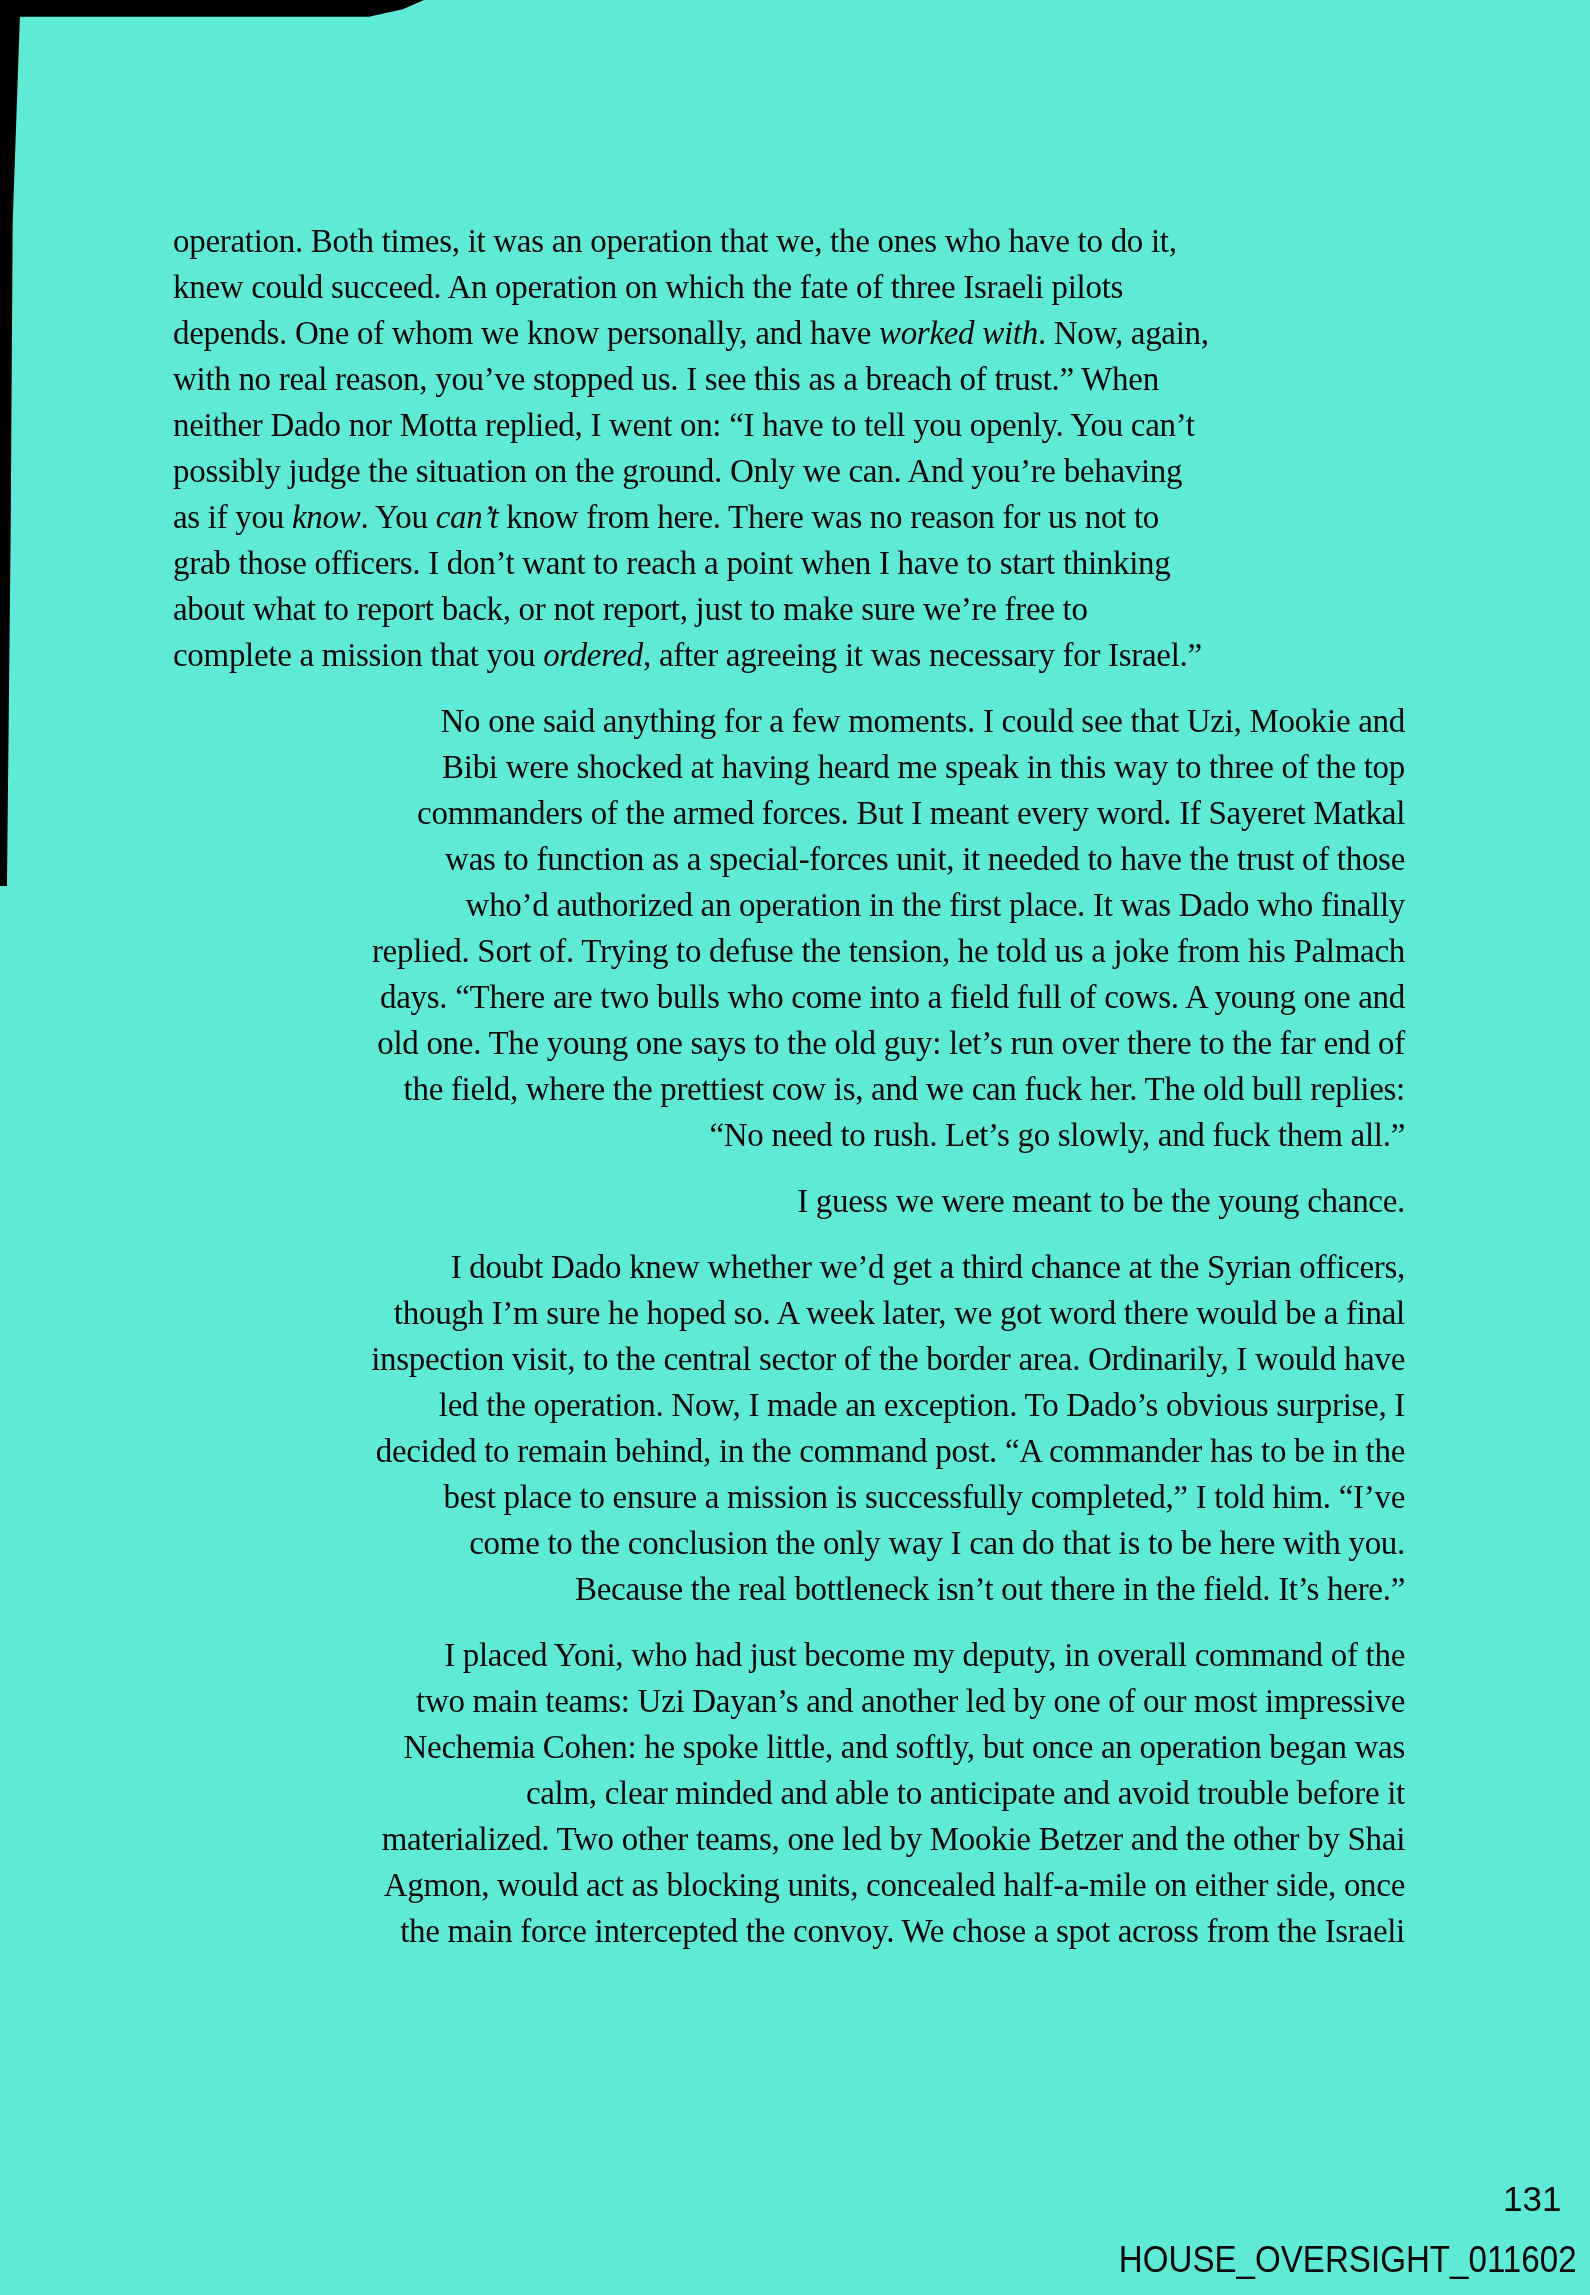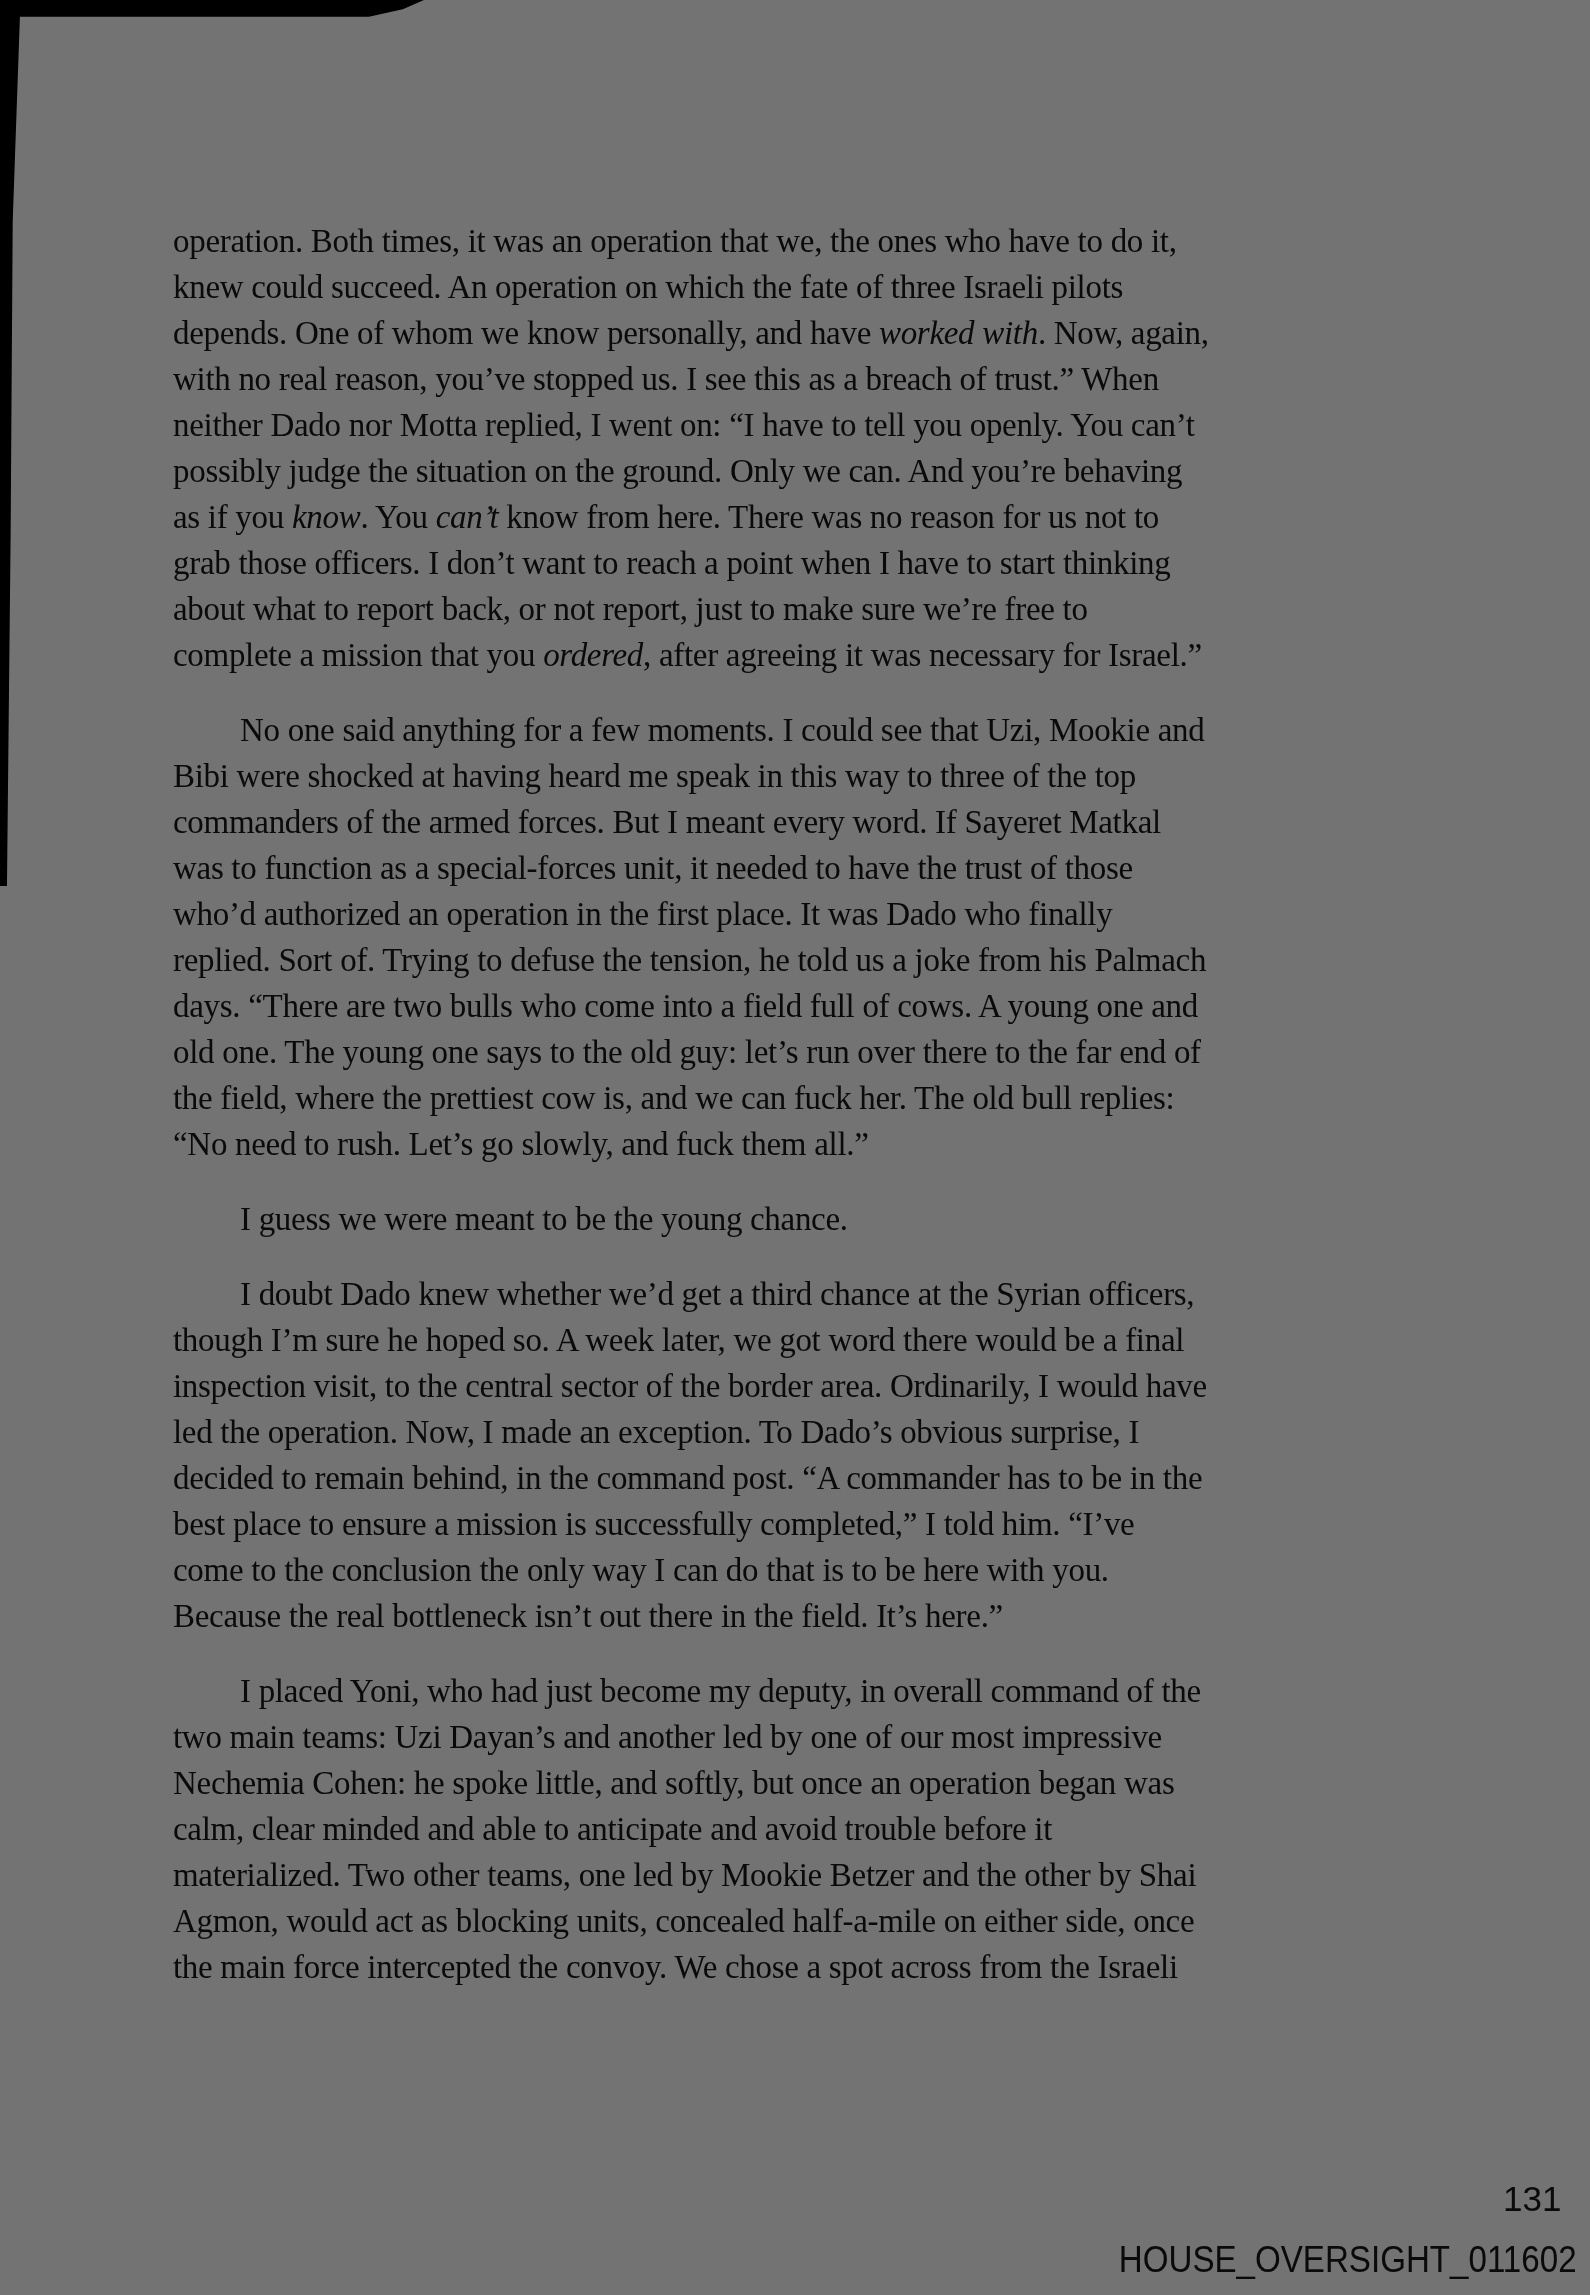--- a/index.html
+++ b/index.html
@@ -1,20 +1,20 @@
 <!DOCTYPE html>
 <html style="font-size:10.3px"><head>
 <meta charset="utf-8">
 <style>
   html, body { margin: 0; padding: 0; background: #888; }
   .page {
     position: relative;
     width: 1591px;
     height: 2295px;
-    background: #737373;
+    background: #5eead4;
     overflow: hidden;
     font-family: "Liberation Serif", serif;
     color: #0a0a0a;
   }
 
   
   .scan-edge-top {
     position: absolute;
     left: 0; top: 0;
     width: 424px; height: 16.7px;
@@ -33,21 +33,21 @@
   .text-block {
     position: absolute;
     left: 173px;
     top: 218px;
     width: 1232px;
     font-size: 33px;
     line-height: 46px;
     letter-spacing: -0.3px;
   }
   .paragraph { margin: 0; }
-  .paragraph + .paragraph { margin-top: 29px; }
+  .paragraph + .paragraph { margin-top: 20px; text-align: right; }
   .text-line { white-space: nowrap; height: 46px; }
   .paragraph.indent .text-line:first-child { padding-left: 67px; }
   .text-line i { font-style: italic; text-align: right; }
 
   
   .page-number {
     position: absolute;
     top: 2181px;
     right: 29.5px;
     font-family: "Liberation Sans", sans-serif;

